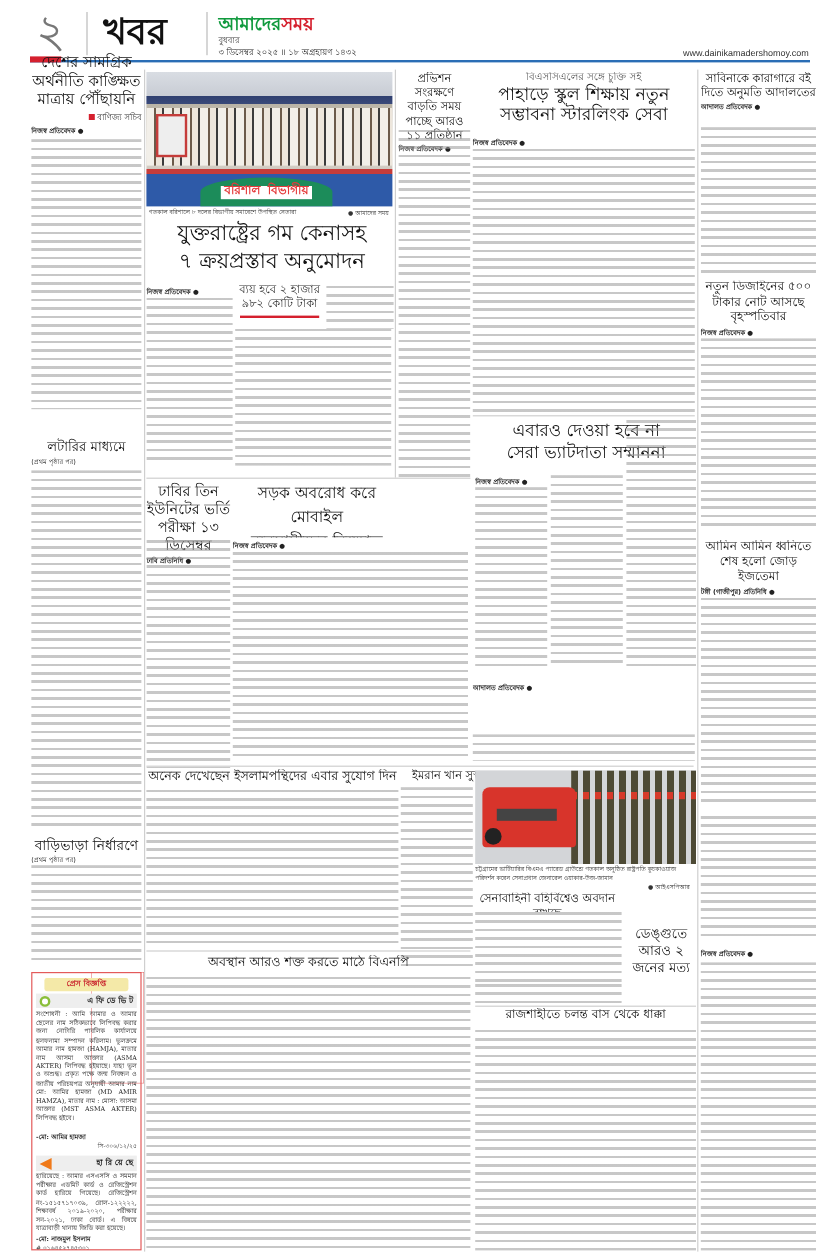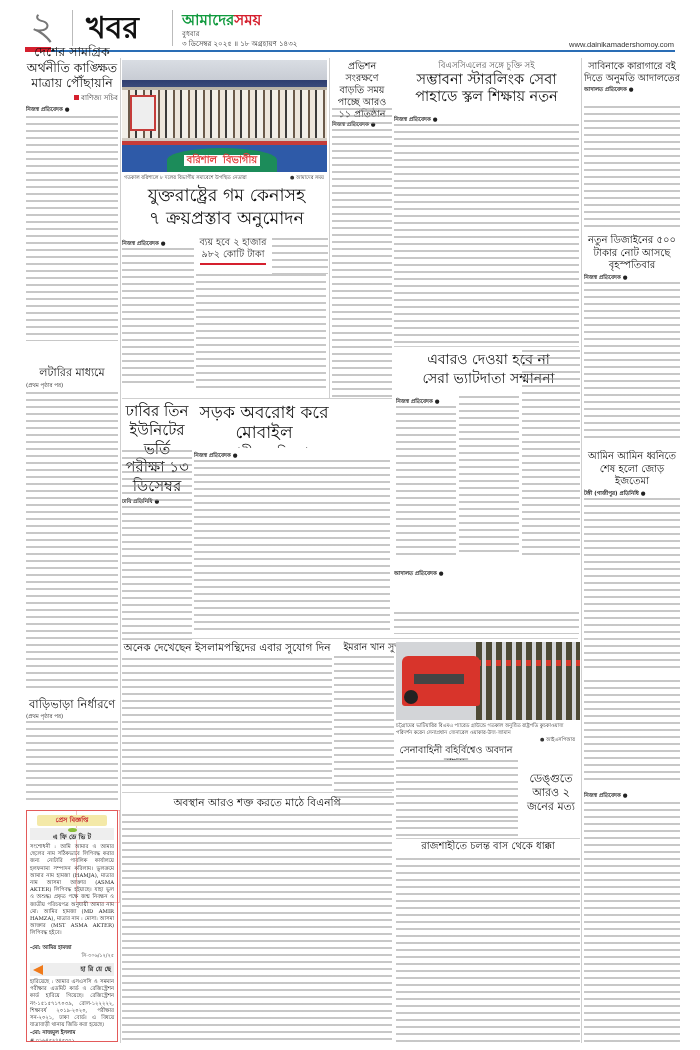--- a/index.html
+++ b/index.html
@@ -73,21 +73,21 @@
 
 <div class="col" style="left:26px; top:697px; width:92px; height:108px;">
   <div class="hl" style="font-size:11.5px;">বাড়িভাড়া নির্ধারণে</div>
   <div class="byline" style="font-weight:normal;">(প্রথম পৃষ্ঠার পর)</div>
   <div class="fill" style="left:0; top:24px; width:92px; height:84px;"></div>
 </div>
 
 <div class="adbox" style="transform: scale(0.4); width:110px;"></div>
 <div class="col" style="left:26px; top:810px; width:92px; height:232px; border:1px solid #e35a5a;">
   <div style="margin:4px auto 2px; width:70px; height:11px; background:#f4e9a8; border-radius:2px; text-align:center; color:#c8202b; font-size:6.5px; font-weight:bold; line-height:11px; font-family:'DejaVu Sans',sans-serif;">প্রেস বিজ্ঞপ্তি</div>
-  <div style="display:flex; align-items:center; justify-content:space-between; height:12px; margin:2px 3px; background:#eee; padding:0 3px;flex-direction:column;">
+  <div style="display:flex; align-items:center; justify-content:space-between; height:12px; margin:2px 3px; background:#eee; padding:0 3px;">
     <span style="display:inline-block; width:9px; height:9px; border-radius:50%; border:2px solid #8bbf3a; background:#fff;"></span>
     <span style="font-size:6.5px; font-weight:bold; font-family:'DejaVu Sans',sans-serif;">এ ফি ডে ভি ট</span>
   </div>
   <div style="font-size:5.3px; line-height:7.2px; padding:1px 3px; text-align:justify; color:#222; font-family:'DejaVu Serif',serif; height:102px; overflow:hidden;">সংশোধনী : আমি আমার ও আমার ছেলের নাম সঠিকভাবে লিপিবদ্ধ করার জন্য নোটারি পাবলিক কার্যালয়ে হলফনামা সম্পাদন করিলাম। ভুলক্রমে আমার নাম হামজা (HAMJA), মাতার নাম আসমা আক্তার (ASMA AKTER) লিপিবদ্ধ হইয়াছে। যাহা ভুল ও অশুদ্ধ। প্রকৃত পক্ষে জন্ম নিবন্ধন ও জাতীয় পরিচয়পত্র অনুযায়ী আমার নাম মো: আমির হামজা (MD AMIR HAMZA), মাতার নাম : মোসা: আসমা আক্তার (MST ASMA AKTER) লিপিবদ্ধ হইবে।</div>
   <div style="font-size:5.3px; font-weight:bold; padding:0 3px;">-মো: আমির হামজা</div>
   <div style="font-size:5px; text-align:right; padding:0 3px 2px; color:#444;">সি-৩০৬/১২/২৫</div>
   <div style="display:flex; align-items:center; justify-content:space-between; height:13px; margin:1px 3px; background:#eee; padding:0 3px;">
     <span style="display:inline-block; width:0; height:0; border-top:5px solid transparent; border-bottom:5px solid transparent; border-right:10px solid #f07a1a;"></span>
     <span style="font-size:6.5px; font-weight:bold; font-family:'DejaVu Sans',sans-serif;">হা রি য়ে ছে</span>
   </div>
@@ -128,22 +128,22 @@
 <div class="vrule" style="left:329px; top:58px; height:340px;"></div>
 
 <div class="col" style="left:332px; top:60px; width:60px; height:340px;">
   <div class="hl" style="font-size:9.5px;">প্রভিশন সংরক্ষণে বাড়তি সময় পাচ্ছে আরও ১১ প্রতিষ্ঠান</div>
   <div class="byline">নিজস্ব প্রতিবেদক ●</div>
   <div class="fill" style="left:0; top:48px; width:60px; height:290px;"></div>
 </div>
 
 <div class="col" style="left:394px; top:60px; width:185px; height:42px;">
   <div class="hl" style="font-size:8.5px; color:#555;">বিএসসিএলের সঙ্গে চুক্তি সই</div>
+  <div class="hl" style="font-size:14.5px; line-height:17px;">পাহাড়ে স্কুল শিক্ষায় নতুন</div>
   <div class="hl" style="font-size:14.5px; line-height:17px;">সম্ভাবনা স্টারলিংক সেবা</div>
-  <div class="hl" style="font-size:14.5px; line-height:17px;">পাহাড়ে স্কুল শিক্ষায় নতুন</div>
 </div>
 <div class="col" style="left:394px; top:114px; width:185px; height:10px;">
   <div class="byline">নিজস্ব প্রতিবেদক ●</div>
 </div>
 <div class="fill" style="left:394px; top:124px; width:185px; height:220px;"></div>
 
 <div class="vrule" style="left:581px; top:58px; height:985px;"></div>
 
 <div class="col" style="left:584px; top:60px; width:96px; height:170px;">
   <div class="hl" style="font-size:9.5px;">সাবিনাকে কারাগারে বই দিতে অনুমতি আদালতের</div>
@@ -168,26 +168,26 @@
 </div>
 <div class="col" style="left:396px; top:396px; width:62px; height:10px;">
   <div class="byline">নিজস্ব প্রতিবেদক ●</div>
 </div>
 <div class="fill" style="left:396px; top:406px; width:60px; height:150px;"></div>
 <div class="fill" style="left:459px; top:396px; width:60px; height:160px;"></div>
 <div class="fill" style="left:522px; top:350px; width:58px; height:206px;"></div>
 
 <div class="hrule" style="left:122px; top:398px; width:270px;"></div>
 <div class="col" style="left:122px; top:402px; width:70px; height:240px;">
-  <div class="hl" style="font-size:15px;">ঢাবির তিন ইউনিটের ভর্তি পরীক্ষা ১৩ ডিসেম্বর</div>
+  <div class="hl" style="font-size:12px;">ঢাবির তিন ইউনিটের ভর্তি পরীক্ষা ১৩ ডিসেম্বর</div>
   <div class="byline">ঢাবি প্রতিনিধি ●</div>
   <div class="fill" style="left:0; top:48px; width:70px; height:190px;"></div>
 </div>
 <div class="col" style="left:194px; top:402px; width:140px; height:46px;">
-  <div class="hl" style="font-size:17px; line-height:20px;">সড়ক অবরোধ করে মোবাইল</div>
+  <div class="hl" style="font-size:13px; line-height:20px;">সড়ক অবরোধ করে মোবাইল</div>
   <div class="hl" style="font-size:13.5px; line-height:20px;">ব্যবসায়ীদের বিক্ষোভ</div>
 </div>
 <div class="col" style="left:194px; top:450px; width:140px; height:10px;">
   <div class="byline">নিজস্ব প্রতিবেদক ●</div>
 </div>
 <div class="fill" style="left:194px; top:460px; width:196px; height:175px;"></div>
 <div class="col" style="left:394px; top:568px; width:62px; height:72px;">
   <div class="byline">আদালত প্রতিবেদক ●</div>
 </div>
 <div class="fill" style="left:394px; top:612px; width:185px; height:22px;"></div>

